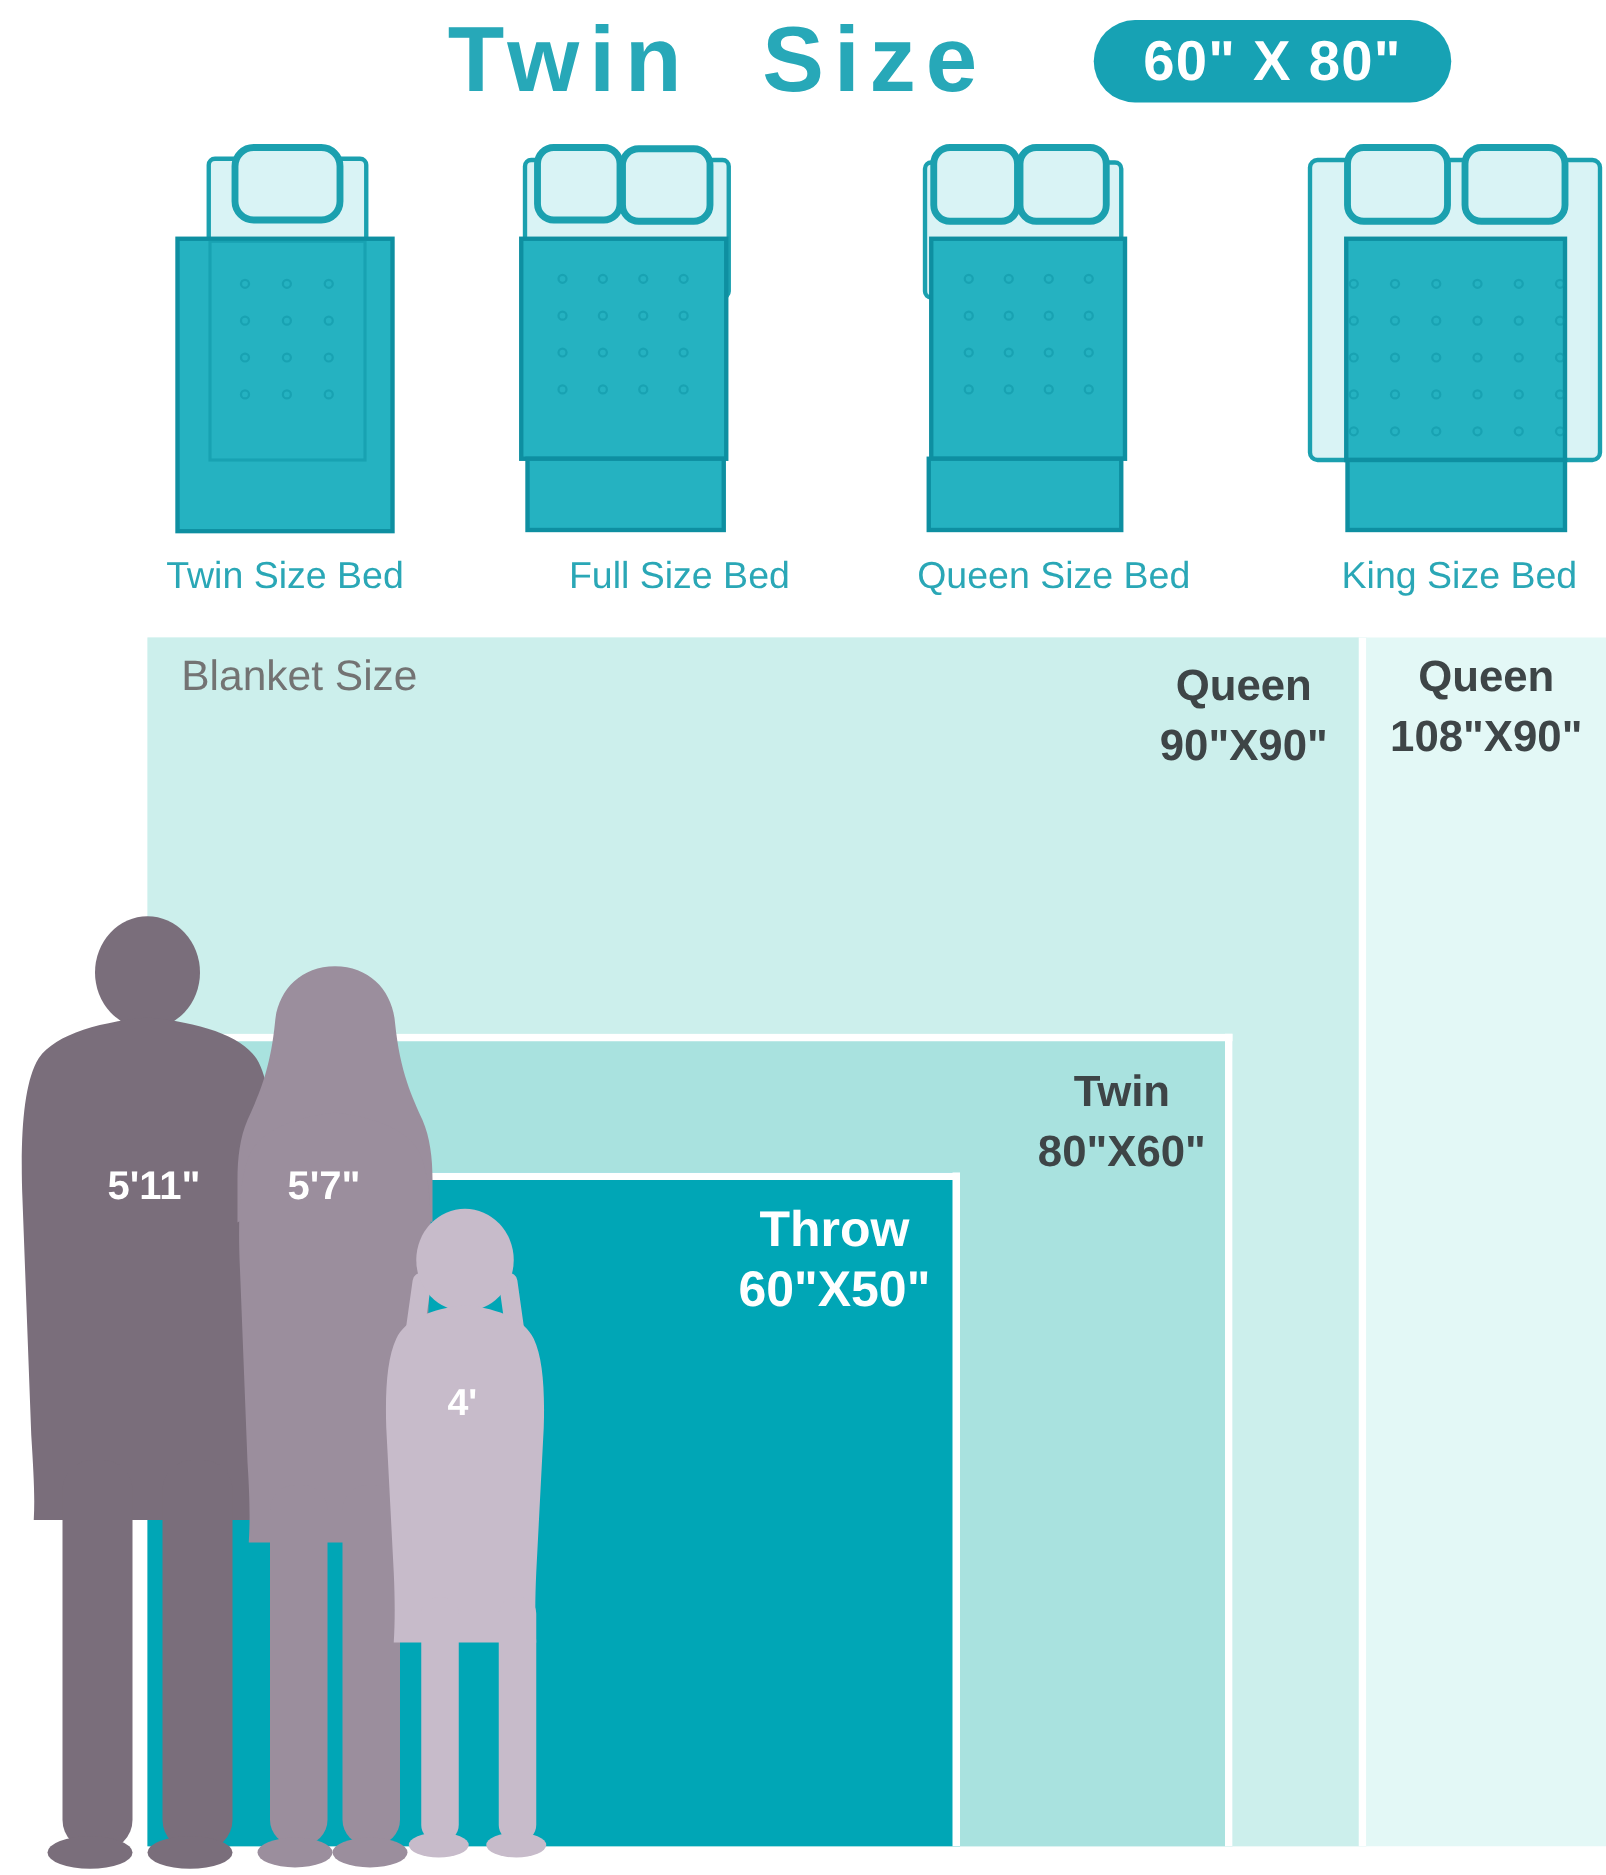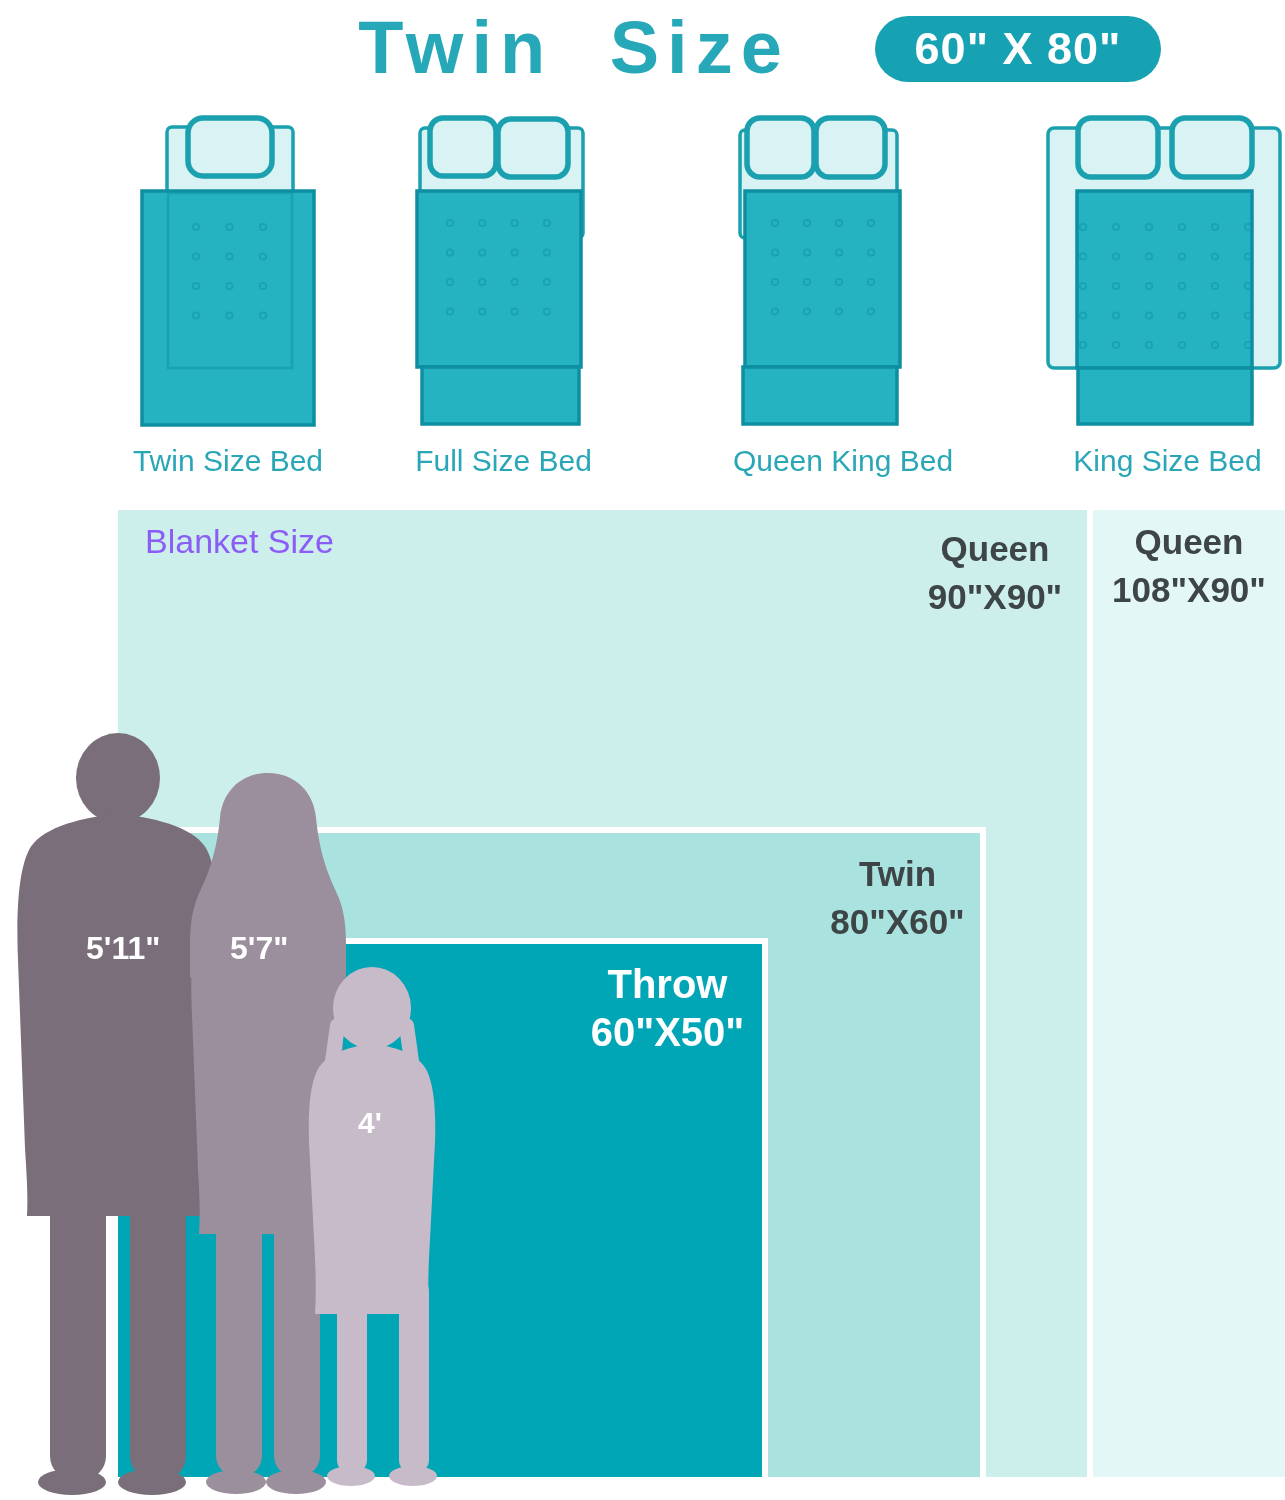--- a/index.html
+++ b/index.html
@@ -44,21 +44,21 @@
                 border-right:6px solid #ffffff; }
   .twin-rect  { left:118px; top:827px; width:868px;  height:650px; background:#a9e2df;
                 border-top:6px solid #ffffff; border-right:6px solid #ffffff; }
   .throw-rect { left:118px; top:938px; width:650px;  height:539px; background:#00a6b6;
                 border-top:6px solid #ffffff; border-right:6px solid #ffffff; }
 
   .dim-label { position:absolute; text-align:center; color:#3e4547;
                font-size:35px; line-height:48px; font-weight:700; }
   .dim-label.light { color:#ffffff; font-weight:600; font-size:40px; }
   .section-label { position:absolute; left:145px; top:522px;
-                   font-size:34px; color:#8b5cf6; font-weight:500; }
+                   font-size:34px; color:#737373; font-weight:500; }
 
   
   .people-svg { position:absolute; left:0; top:718px; }
   .height-label { position:absolute; color:#ffffff; font-weight:600; white-space:nowrap; }
 </style>
 </head>
 <body>
 
 <div class="canvas">
 
@@ -174,22 +174,22 @@
         <circle cx="38" cy="240" r="3.2"></circle>
         <circle cx="71" cy="240" r="3.2"></circle>
         <circle cx="104" cy="240" r="3.2"></circle>
         <circle cx="137" cy="240" r="3.2"></circle>
         <circle cx="170" cy="240" r="3.2"></circle>
         <circle cx="203" cy="240" r="3.2"></circle>
       </g>
   </svg>
 
   <div class="bed-label" style="left:108px;  width:240px;">Twin Size Bed</div>
-  <div class="bed-label" style="left:381px;  width:245px;">Full Size Bed</div>
-  <div class="bed-label" style="left:718px;  width:250px;">Queen King Bed</div>
+  <div class="bed-label" style="left:421px;  width:245px;">Full Size Bed</div>
+  <div class="bed-label" style="left:718px;  width:250px;">Queen Size Bed</div>
   <div class="bed-label" style="left:1050px; width:235px;">King Size Bed</div>
 
   <div class="rect king-rect"></div>
   <div class="rect queen-rect"></div>
   <div class="rect twin-rect"></div>
   <div class="rect throw-rect"></div>
 
   <div class="section-label">Blanket Size</div>
 
   <div class="dim-label" style="left:915px; top:525px; width:160px;">

